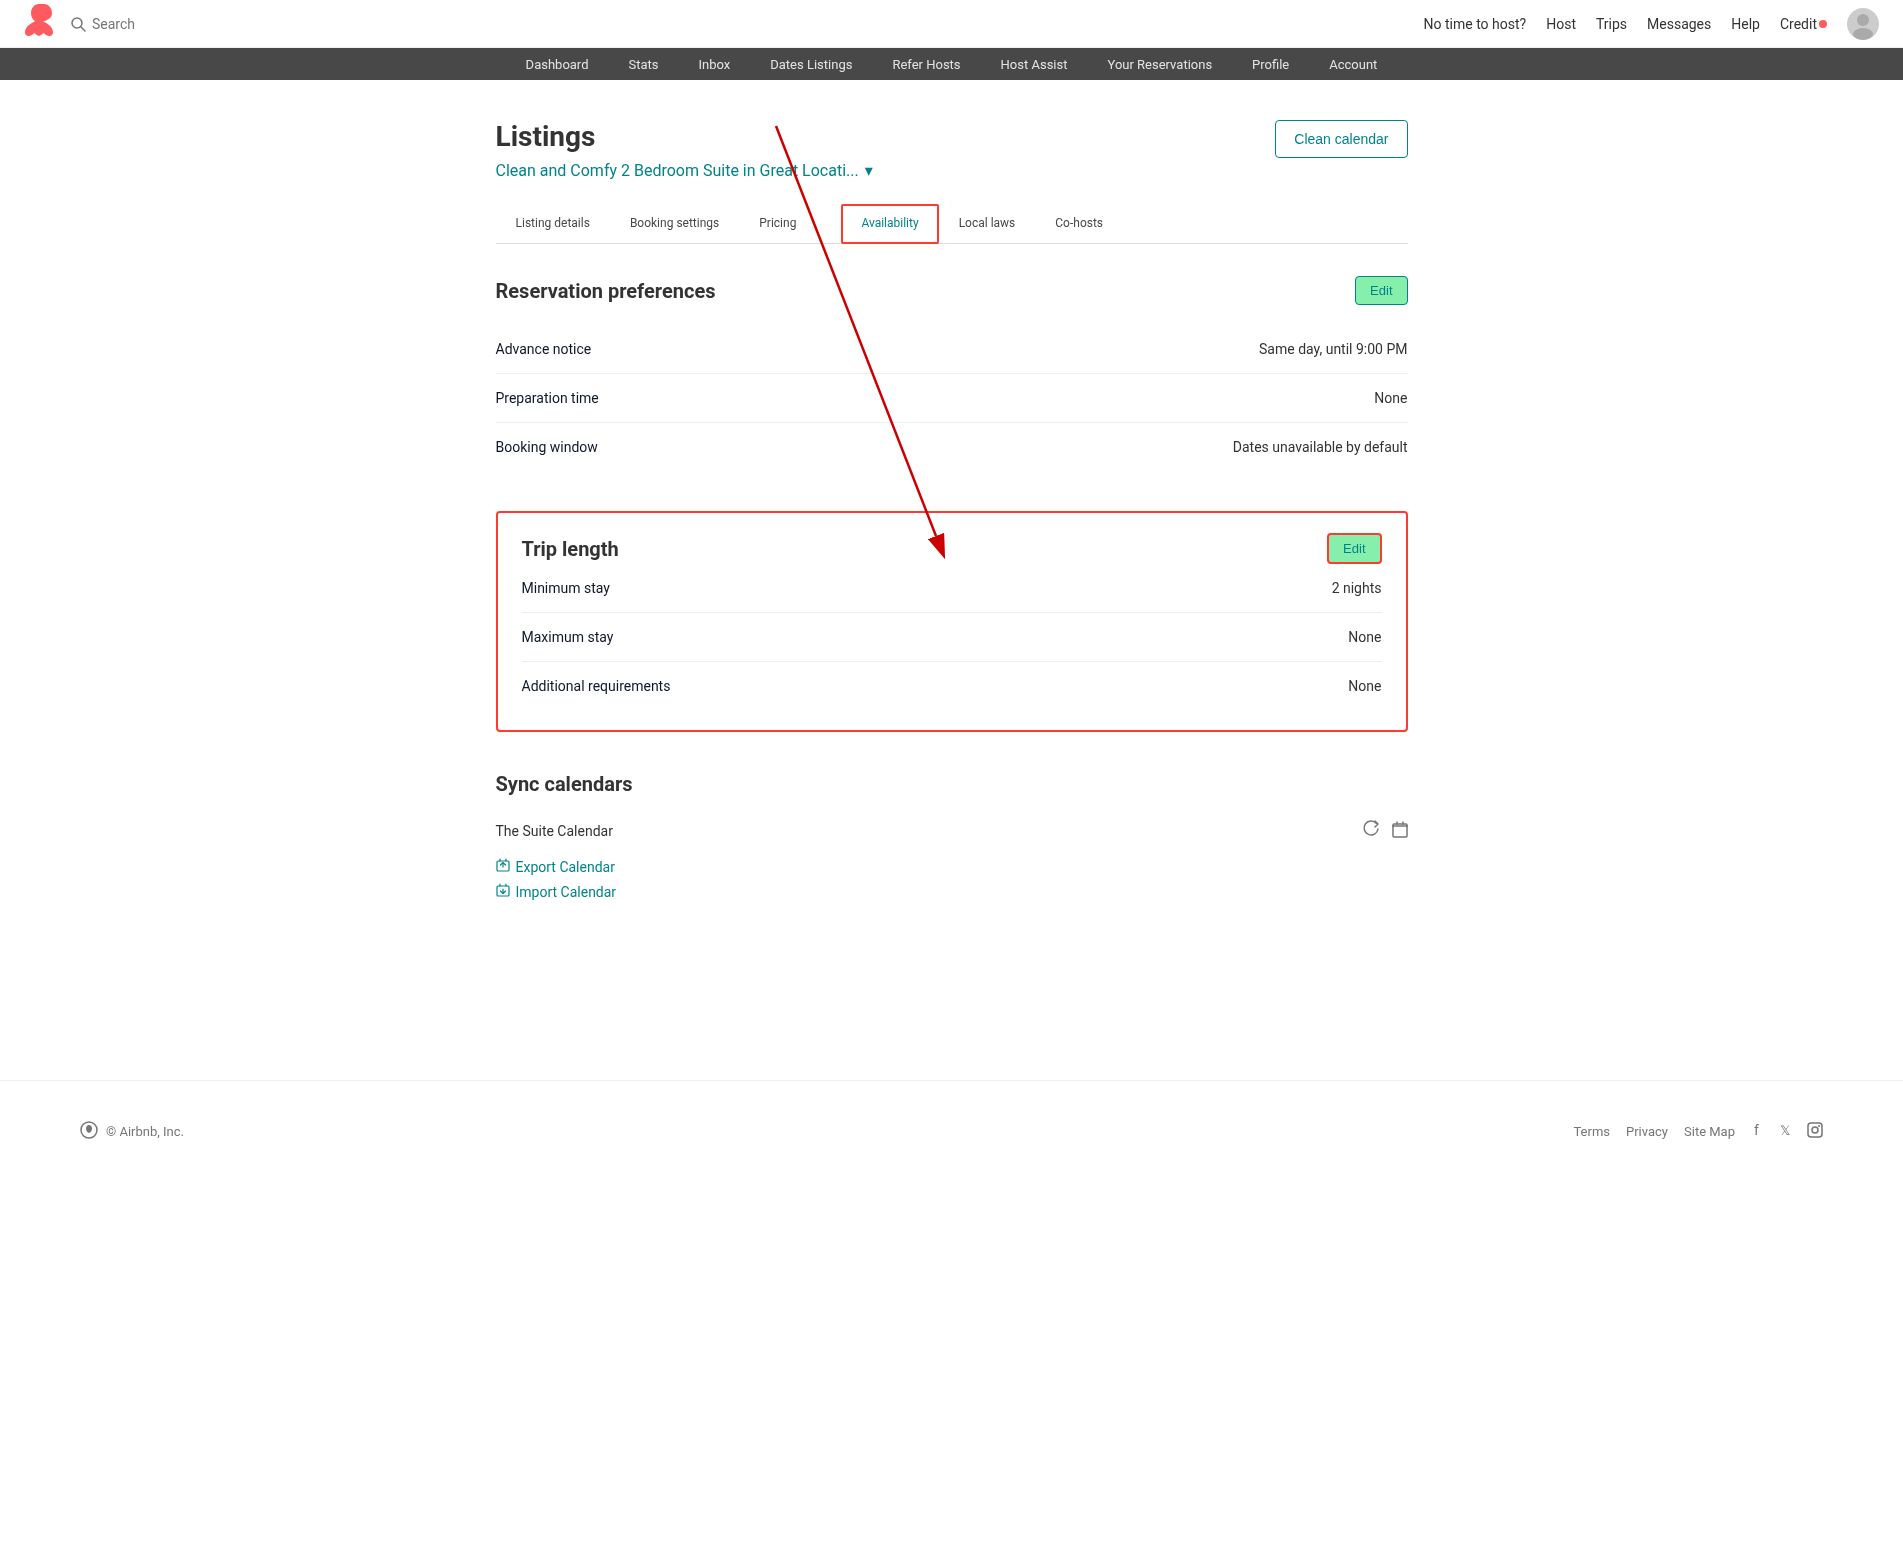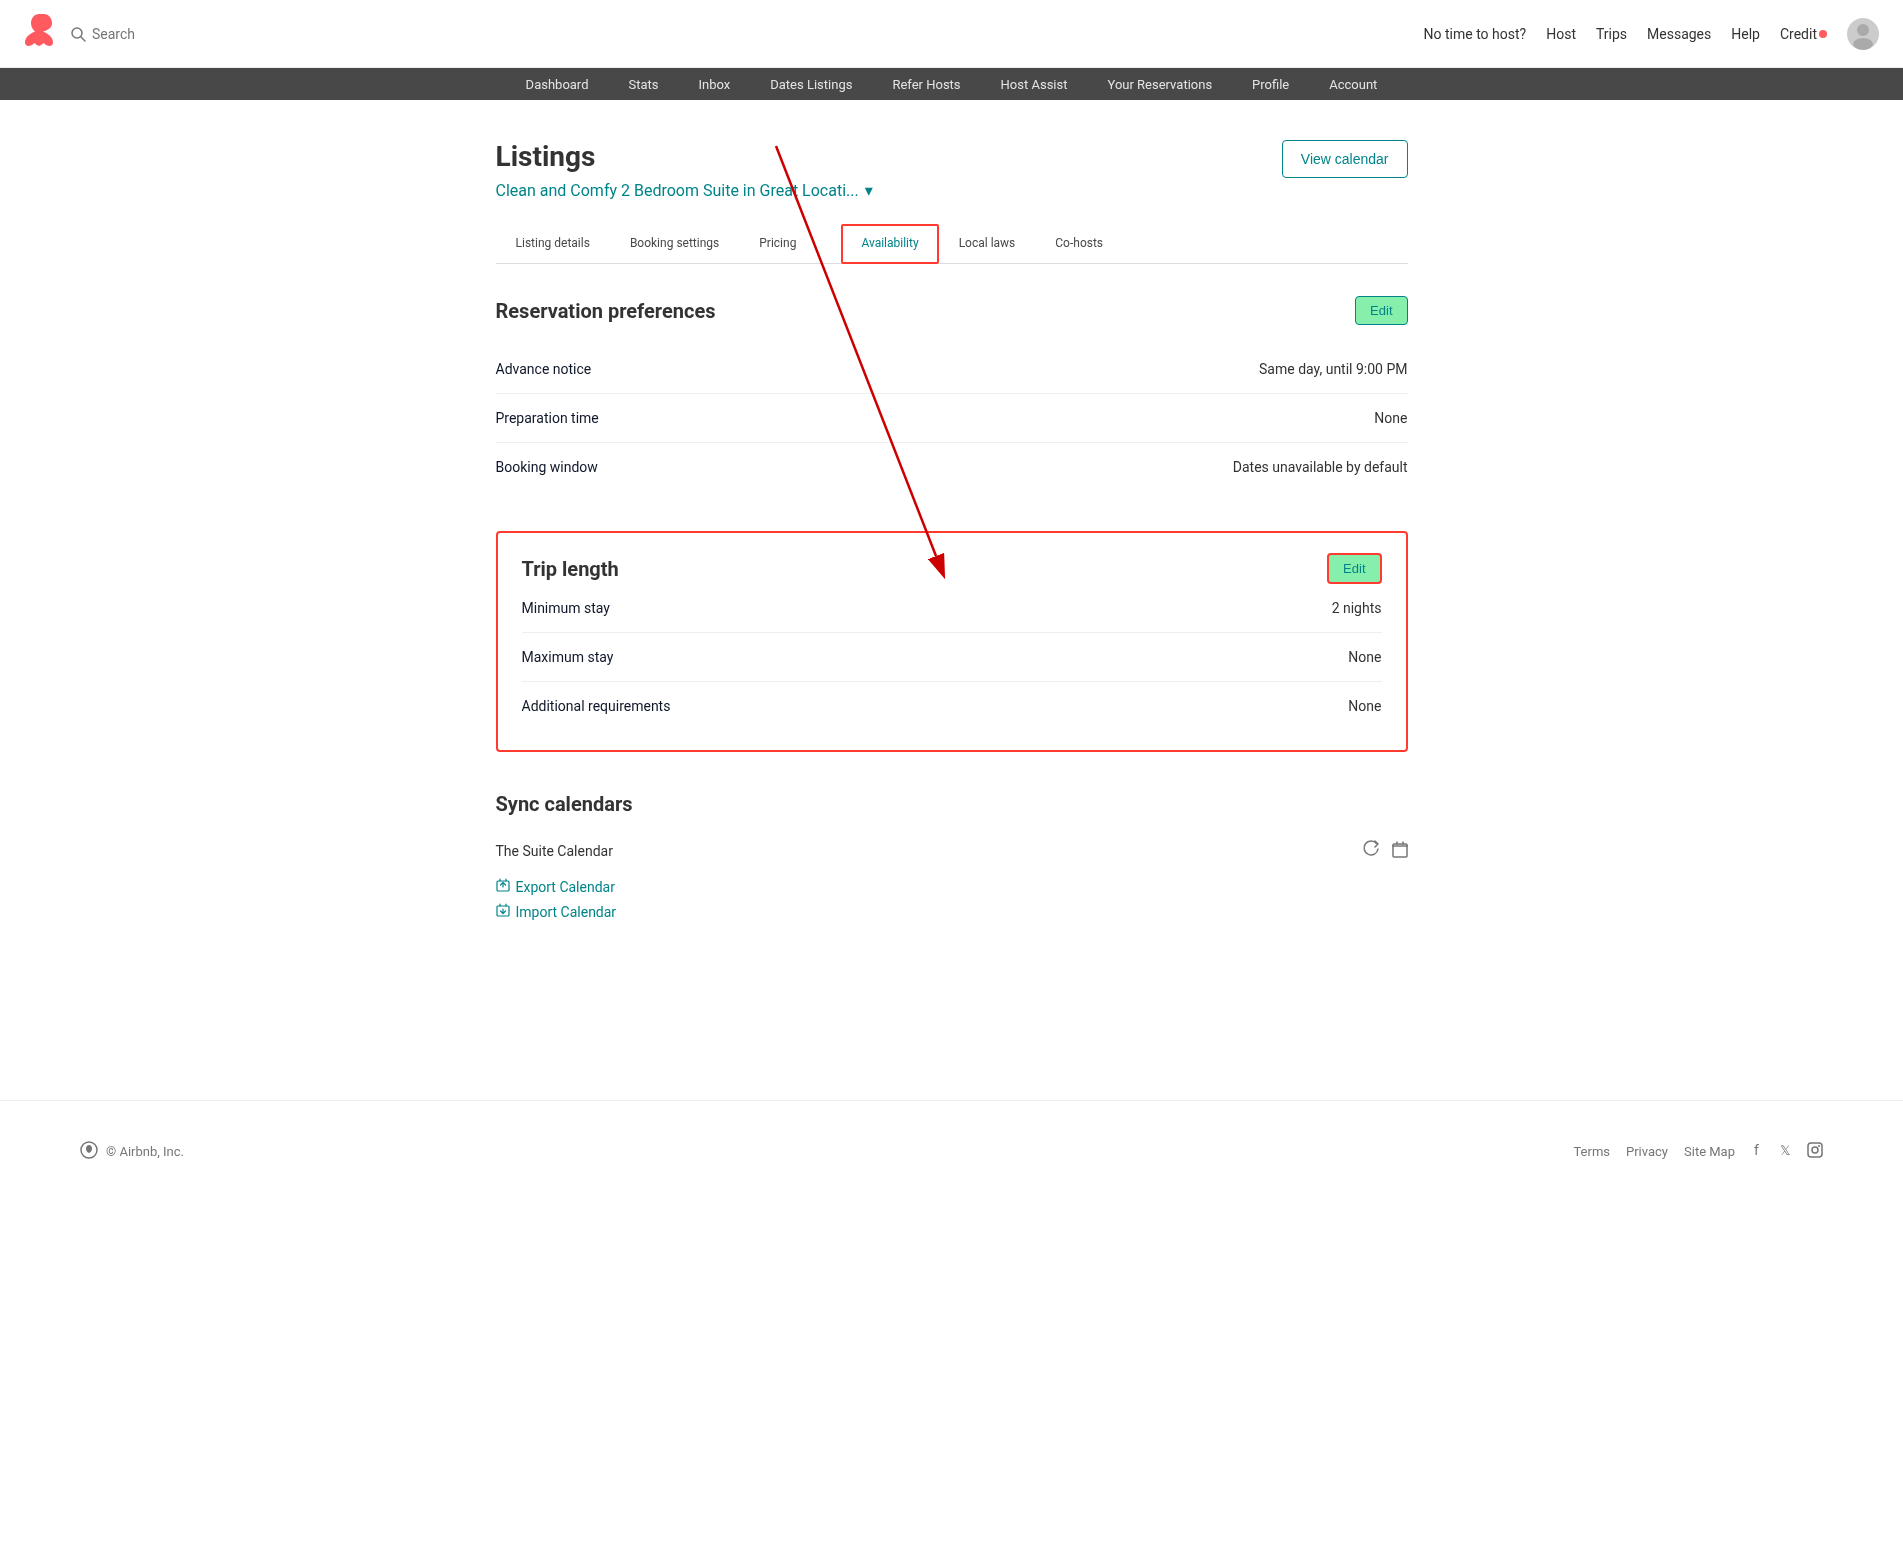--- a/index.html
+++ b/index.html
@@ -1,21 +1,21 @@
 <!DOCTYPE html>
 <html><head>
   <meta charset="utf-8">
   <style>
     * { box-sizing: border-box; margin: 0; padding: 0; }
     body { font-family: -apple-system, BlinkMacSystemFont, 'Segoe UI', Roboto, sans-serif; background: #fff; color: #333; font-size: 14px; }
 
     
     .top-nav {
       display: flex; align-items: center; justify-content: space-between;
-      padding: 0 24px; height: 68px; border-bottom: 1px solid #eee;
+      padding: 0 24px; height: 48px; border-bottom: 1px solid #eee;
       position: sticky; top: 0; background: #fff; z-index: 100;
     }
     .top-nav-left { display: flex; align-items: center; gap: 16px; }
     .airbnb-logo { color: #FF5A5F; font-size: 28px; }
     .search-bar { display: flex; align-items: center; gap: 6px; color: #767676; font-size: 14px; cursor: pointer; }
     .top-nav-right { display: flex; align-items: center; gap: 20px; font-size: 14px; color: #333; }
     .top-nav-right a { text-decoration: none; color: #333; }
     .credit-badge { display: flex; align-items: center; gap: 2px; }
     .credit-dot { width: 8px; height: 8px; background: #FF5A5F; border-radius: 50%; }
     .avatar { width: 32px; height: 32px; border-radius: 50%; background: #ccc; overflow: hidden; }
@@ -165,21 +165,21 @@
   <main class="main-content">
 
     <div class="page-header">
       <div>
         <h1 class="page-title">Listings</h1>
         <div class="listing-subtitle">
           <span>Clean and Comfy 2 Bedroom Suite in Great Locati...</span>
           <span>▾</span>
         </div>
       </div>
-      <button class="view-calendar-btn">View calendar</button>
+      <button class="view-calendar-btn">Clean calendar</button>
     </div>
 
     <div class="tabs" style="position:relative;">
       <a href="#" class="tab">Listing details</a>
       <a href="#" class="tab">Booking settings</a>
       <a href="#" class="tab">Pricing</a>
       <a href="#" class="tab tab-availability-box" style="color:#008489; border:2px solid #FF3B30; border-radius:2px; padding:10px 18px; margin-bottom:-1px;margin-left:25px;">Availability</a>
       <a href="#" class="tab">Local laws</a>
       <a href="#" class="tab">Co-hosts</a>
     </div>

